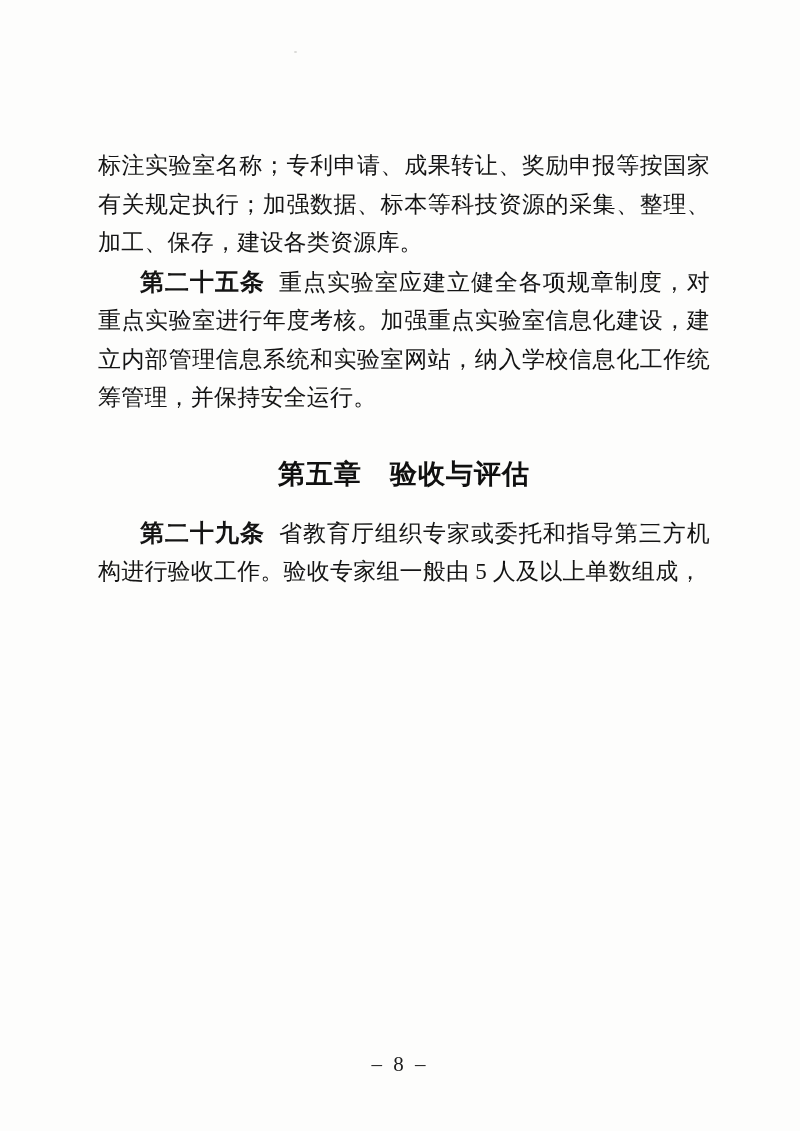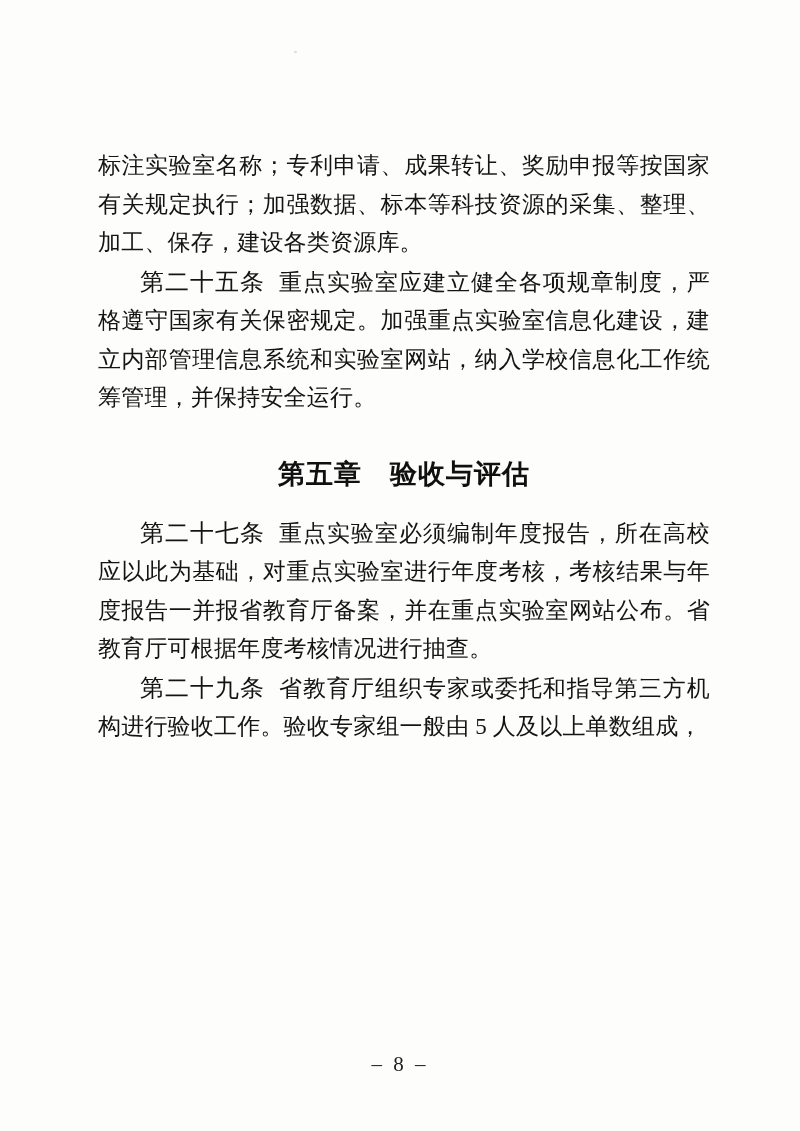--- a/index.html
+++ b/index.html
@@ -17,21 +17,21 @@
     left:98px;top:147px;width:612px;
     font-size:23px;
     line-height:38.5px;
     text-align:justify;
     letter-spacing:0.2px;
   }
   p.para{margin:0;padding:0;}
   p.para.indent{text-indent:42px;}
   .term{
     font-family:"Liberation Sans","DejaVu Sans",sans-serif;
-    font-weight:400;
+    font-weight:700;
     font-size:24px;
     margin-right:14px;
     white-space:nowrap;
   }
   h2.chapter{
     margin:36px 0 20px 0;
     padding:0;
     text-align:center;
     text-indent:0;
     font-family:"Liberation Sans","DejaVu Sans",sans-serif;
@@ -62,26 +62,25 @@
 <body>
 
 <div class="page">
 
   <div class="speck"></div>
 
   <div class="content">
 
     <p class="para"><span>标注实验室名称；专利申请、成果转让、奖励申报等按国家有关规定执行；加强数据、标本等科技资源的采集、整理、加工、保存，建设各类资源库。</span></p>
 
-    <p class="para indent"><span class="term">第二十五条</span><span>重点实验室应建立健全各项规章制度，严格遵守国家有关保密规定。加强重点实验室信息化建设，建立内部管理信息系统和实验室网站，纳入学校信息化工作统筹管理，并保持安全运行。</span></p>
+    <p class="para indent"><span class="term">第二十五条</span><span>重点实验室应建立健全各项规章制度，对重点实验室进行年度考核。加强重点实验室信息化建设，建立内部管理信息系统和实验室网站，纳入学校信息化工作统筹管理，并保持安全运行。</span></p>
 
 
     <h2 class="chapter">第五章　验收与评估</h2>
 
-    <p class="para indent"><span class="term">第二十七条</span><span>重点实验室必须编制年度报告，所在高校应以此为基础，对重点实验室进行年度考核，考核结果与年度报告一并报省教育厅备案，并在重点实验室网站公布。省教育厅可根据年度考核情况进行抽查。</span></p>
 
 
     <p class="para indent"><span class="term">第二十九条</span><span>省教育厅组织专家或委托和指导第三方机构进行验收工作。验收专家组一般由 5 人及以上单数组成，</span></p>
 
   </div>
 
   <div class="pageno">– 8 –</div>
 
 </div>
 

